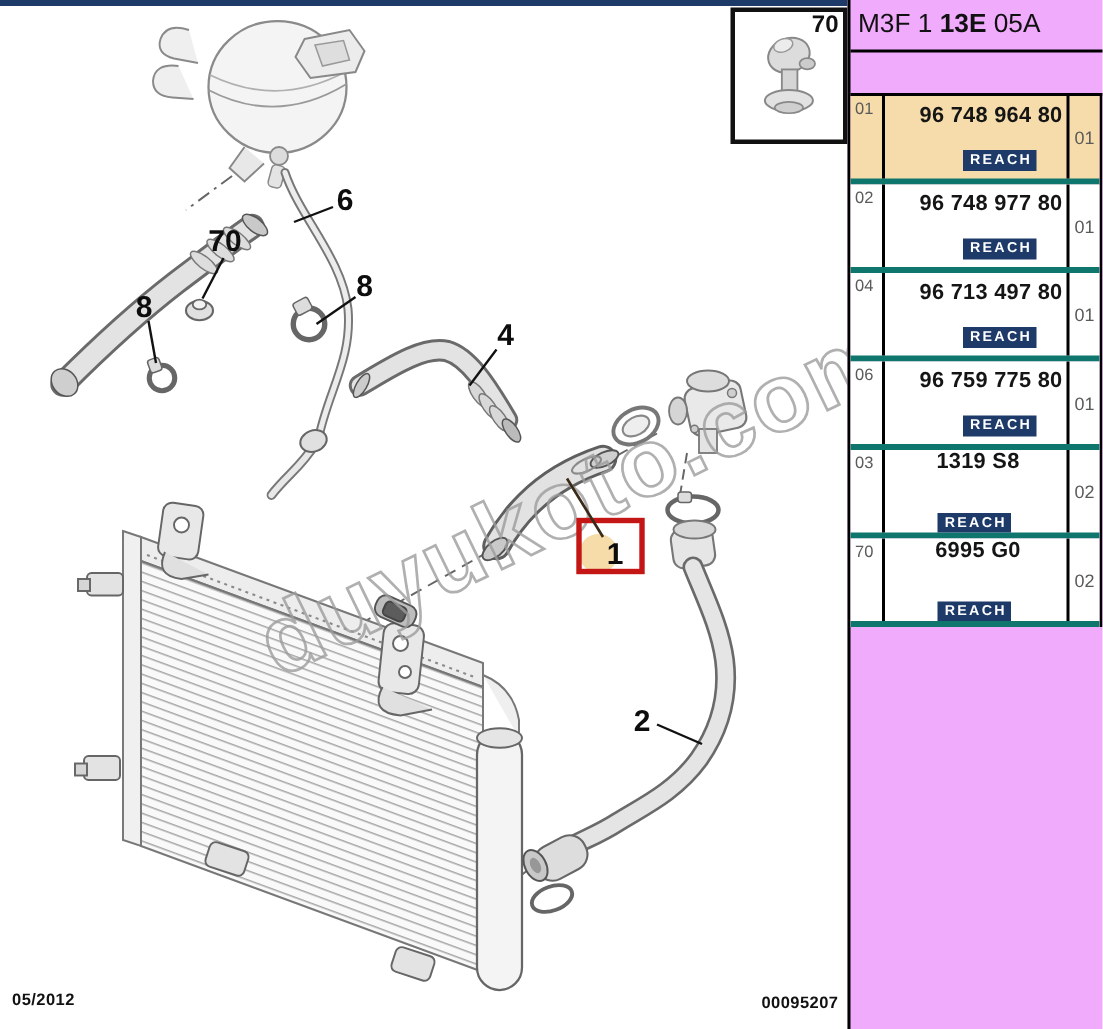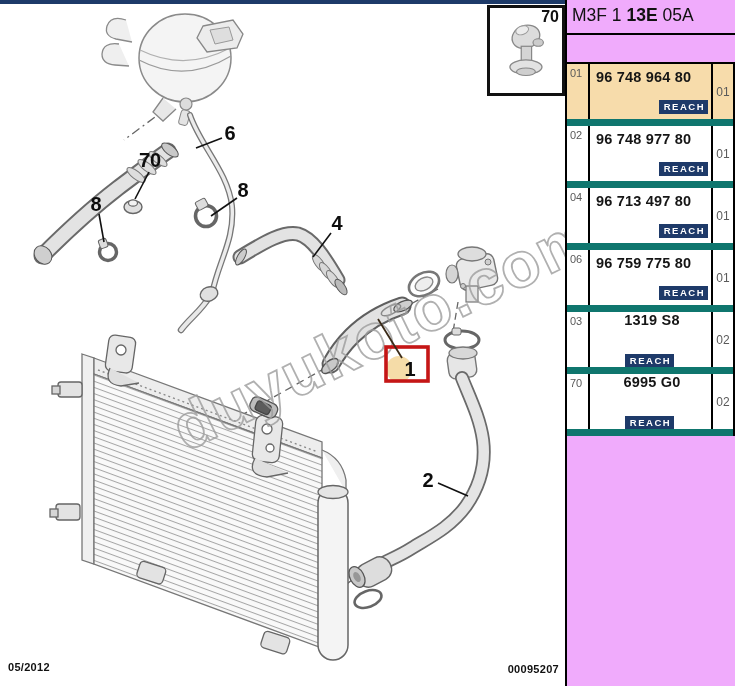--- a/index.html
+++ b/index.html
@@ -17,24 +17,24 @@
   .footer-right{right:176px;top:663px;margin-left:12px;}
   
   .inset-box{position:absolute;left:487px;top:5px;width:72px;height:85px;border:3px solid #111;background:#fff;}
   .inset-ref{position:absolute;right:3px;top:0px;font-weight:bold;font-size:16px;color:#111;}
   .inset-icon{position:absolute;left:6px;top:10px;}
   
   .right-panel{position:absolute;left:565px;top:0;width:188px;height:686px;border-left:2px solid #000;background:#f0abfc;box-sizing:border-box;}
   .panel-header{height:28px;border-bottom:2px solid #000;padding:5px 0 0 5px;font-size:17.5px;color:#111;white-space:nowrap;}
   .panel-header .b{font-weight:bold;}
   .parts-table{position:absolute;left:0;top:62px;width:168px;border-top:2px solid #000;border-right:2px solid #000;box-sizing:border-box;}
-  .prow{display:flex;height:55px;border-bottom:7px solid #0f766e;background:#fff;}
+  .prow{display:flex;height:55px;border-bottom:4px solid #0f766e;background:#fff;}
   .prow.highlight{background:var(--highlight,#f7dcab);}
   .cell-ref{width:23px;border-right:2px solid #000;font-size:11px;color:#5a5a5a;padding:3px 0 0 3px;box-sizing:border-box;}
-  .cell-main{flex:1;border-right:2px solid #000;display:flex;flex-direction:column;justify-content:center;padding:0 3px;box-sizing:border-box;min-width:0;gap:13px;}
+  .cell-main{flex:1;border-right:2px solid #000;display:flex;flex-direction:column;justify-content:center;padding:0 20px;box-sizing:border-box;min-width:0;gap:13px;}
   .part-number{font-weight:bold;font-size:14.5px;color:#151515;letter-spacing:.2px;padding-left:3px;white-space:nowrap;}
   .reach-badge{align-self:flex-end;background:var(--reach-bg,#1e3a69);color:#fff;font-weight:bold;
     font-size:9.5px;letter-spacing:1.5px;padding:2px 3px 2px 5px;margin-top:2px;line-height:1;}
   .prow.inline .cell-main{flex-direction:column;align-items:center;justify-content:space-between;}
   .prow.inline .reach-badge{align-self:auto;margin:0 2px 0 0;}
   .cell-qty{width:20px;display:flex;align-items:center;justify-content:center;font-size:12px;color:#5a5a5a;}
   
   .ln{stroke:#111;stroke-width:1.6;fill:none;}
   .callout{font-family:"Liberation Sans",sans-serif;font-weight:bold;font-size:20px;fill:#0d0d0d;text-anchor:middle;}
 </style>

